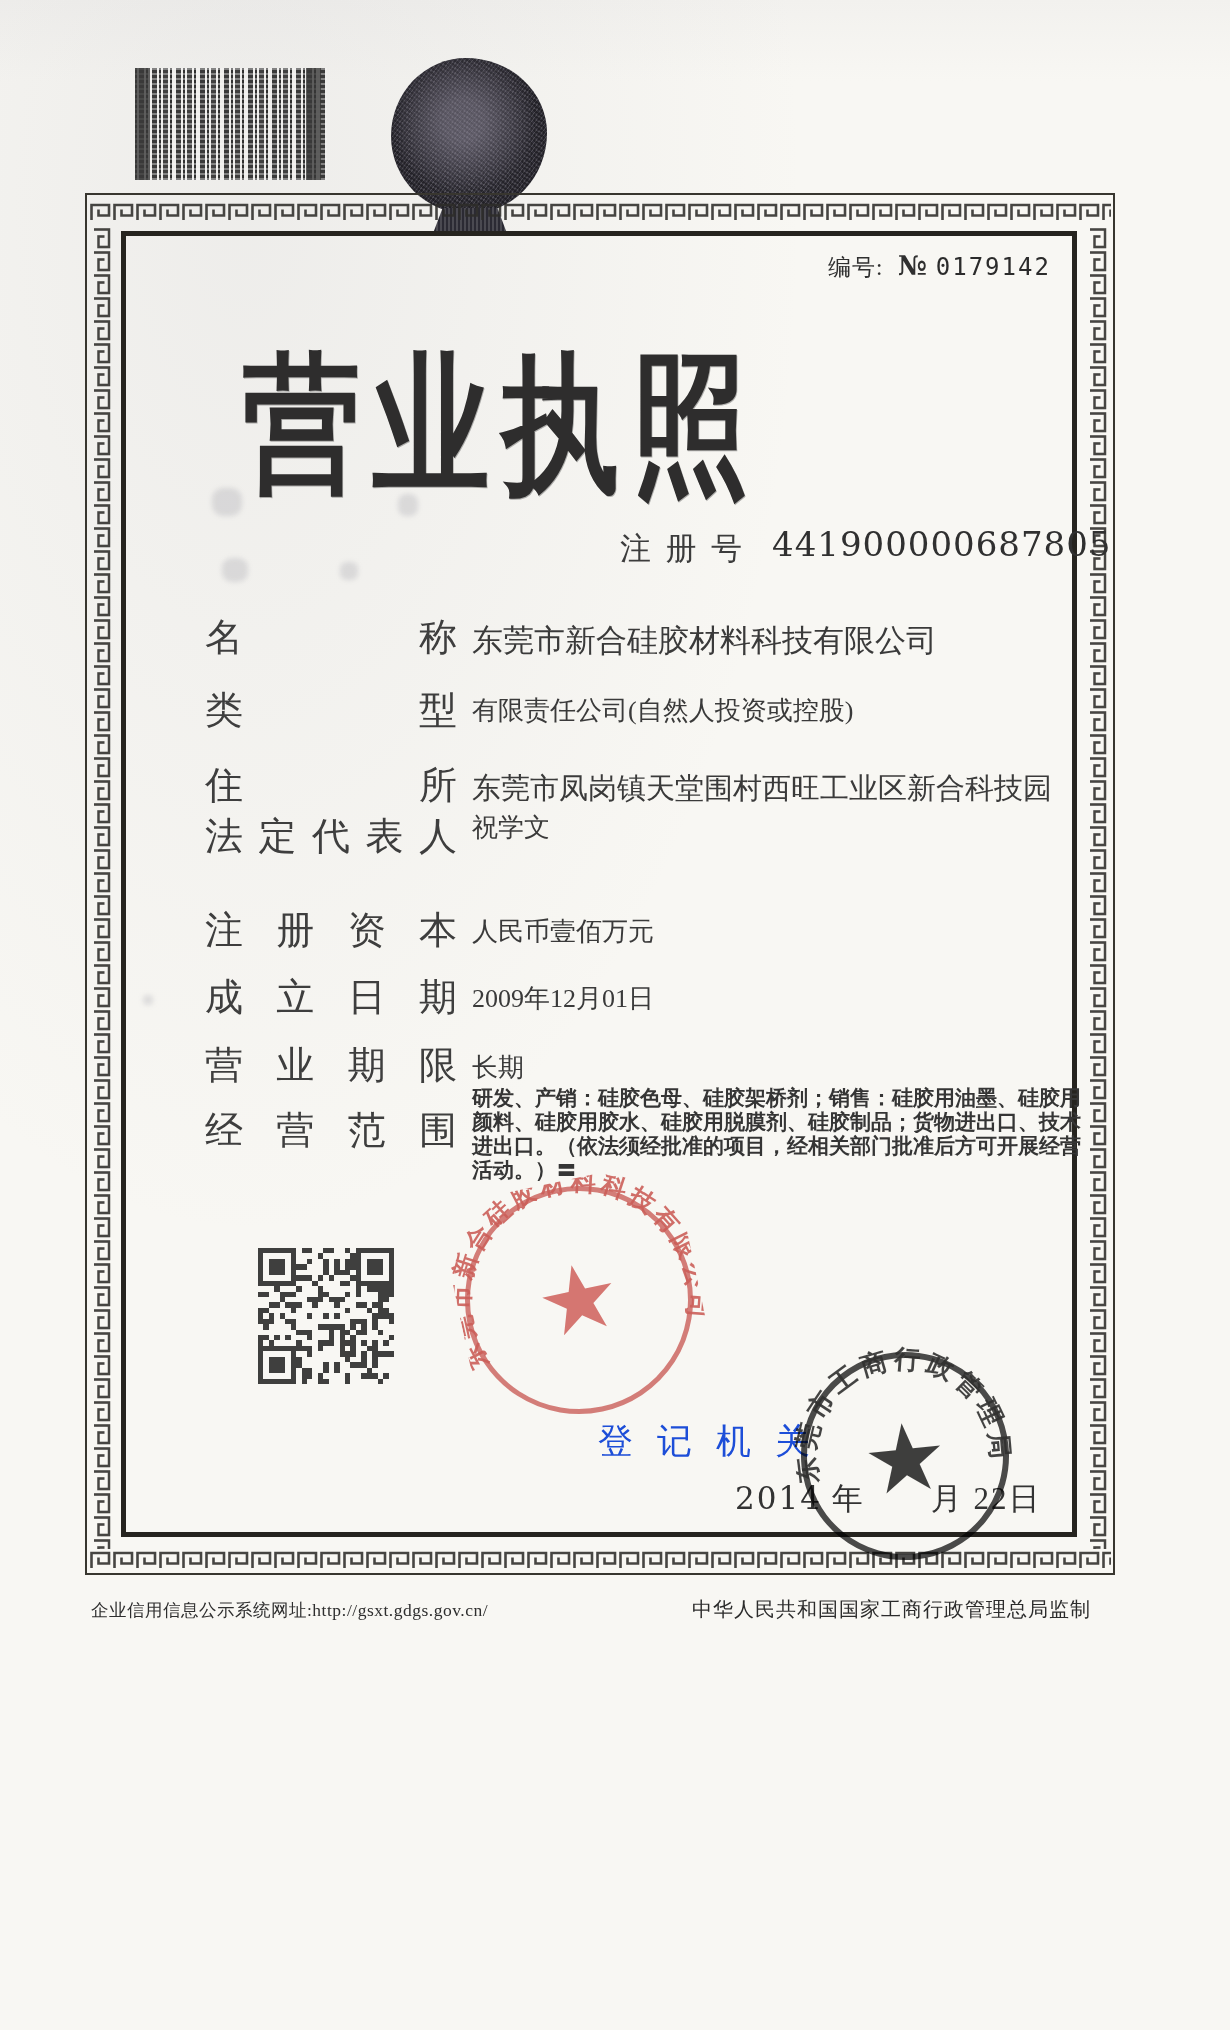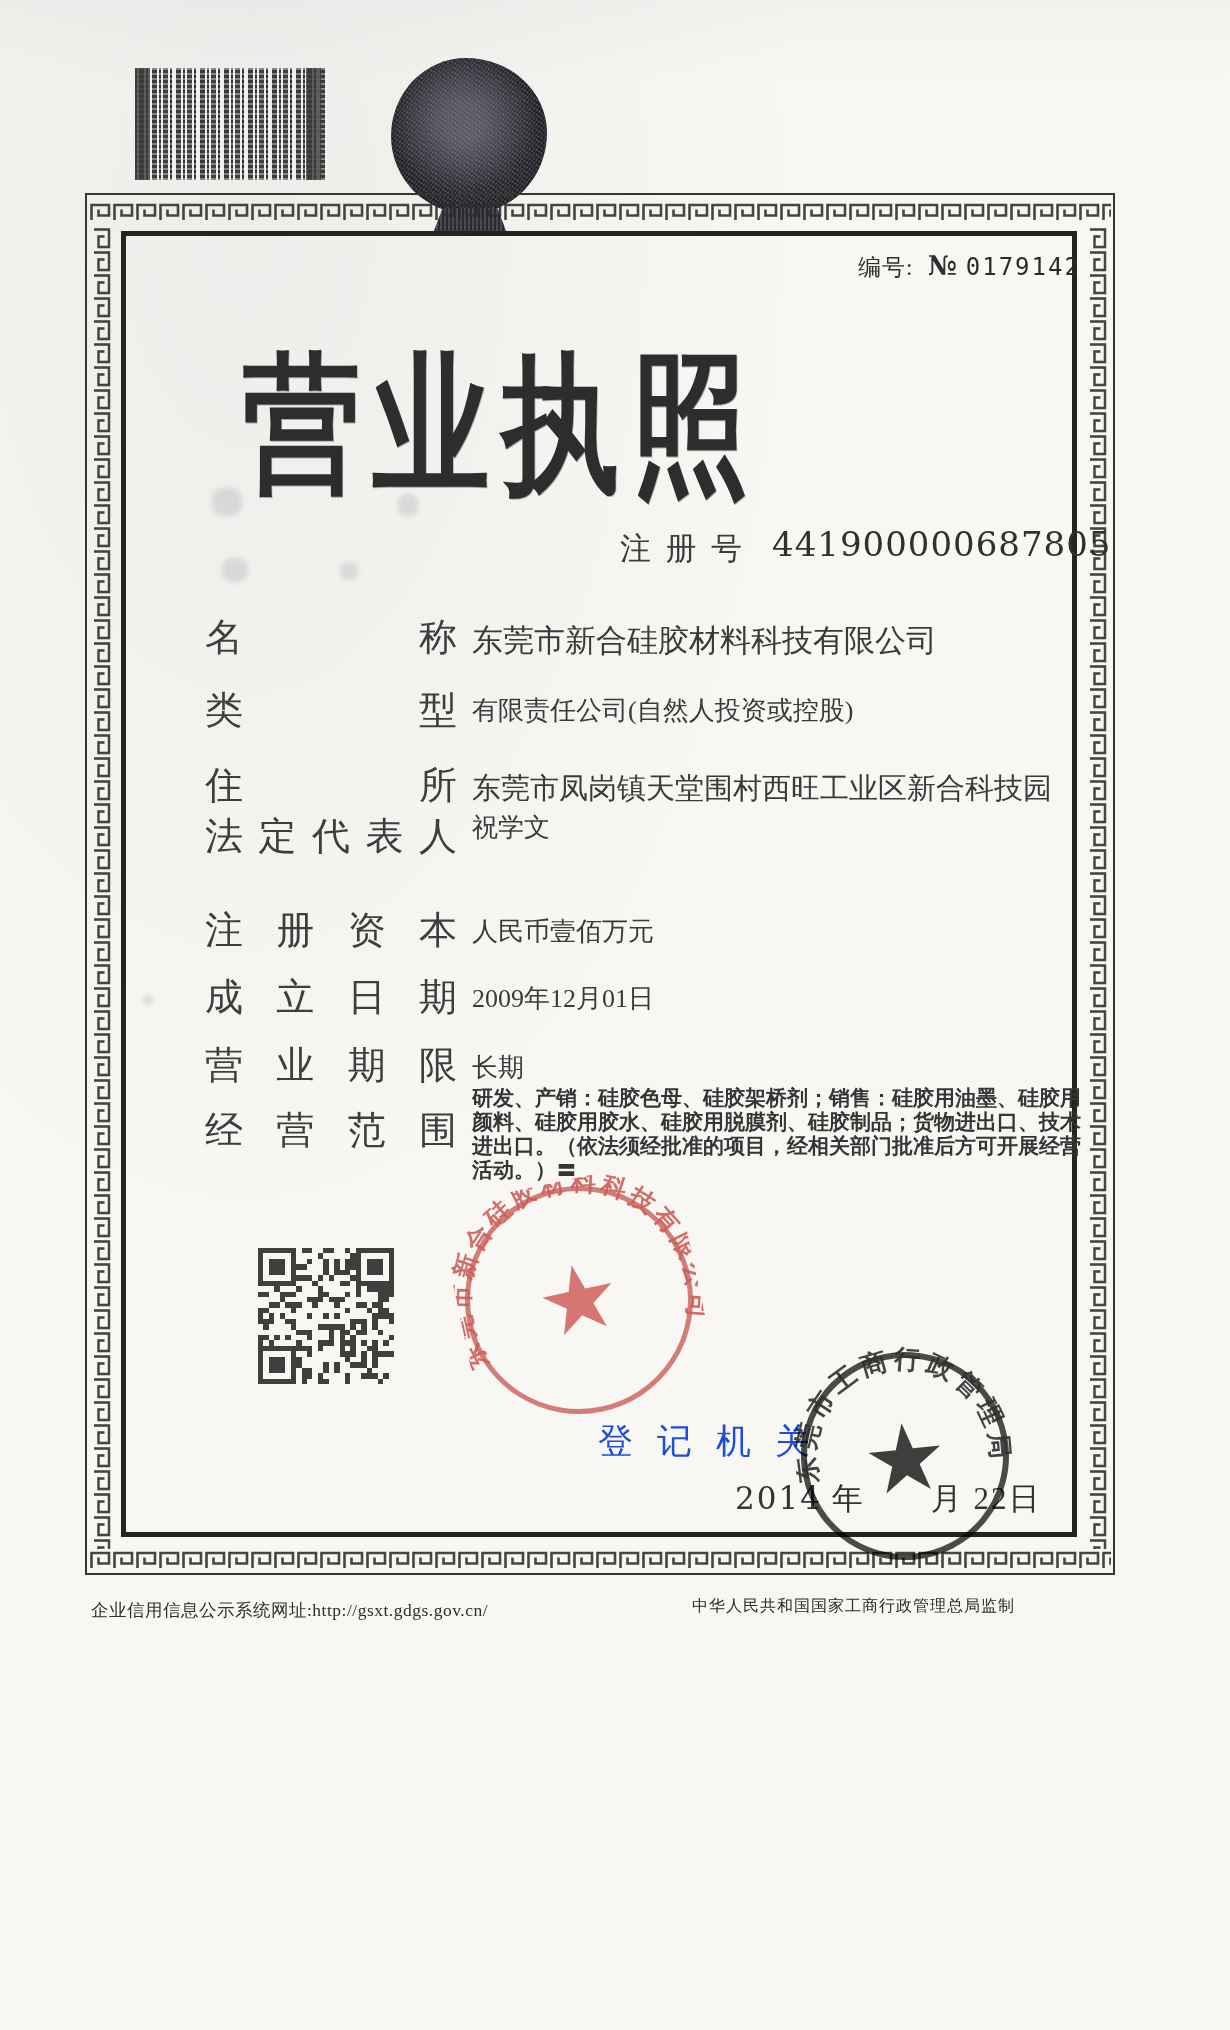--- a/index.html
+++ b/index.html
@@ -53,21 +53,21 @@
     clip-path:polygon(14% 0, 86% 0, 100% 100%, 0 100%);
     filter:blur(.4px);
   }
 
   
   .frame-outer { left:85px; top:193px; width:1030px; height:1382px; border:2px solid #38362f; }
   .frame-inner { left:121px; top:231px; width:956px; height:1306px; border:5px solid #26241f; }
   .mband { position:absolute; opacity:.88; }
 
   
-  .serial { left:828px; top:250px; width:290px; font-size:23px; color:#2f2f2f; letter-spacing:1px; white-space:nowrap;margin-left:30px; }
+  .serial { left:828px; top:250px; width:290px; font-size:23px; color:#2f2f2f; letter-spacing:1px; white-space:nowrap; }
   .serial .no { font-family:"DejaVu Serif", serif; font-weight:bold; font-size:27px; padding:0 8px 0 14px; }
   .serial .num { font-family:"DejaVu Sans Mono", monospace; font-size:24px; letter-spacing:2px; color:#2b2b2b; }
 
   .license-title {
     left:243px; top:326px;
     font-family:"Liberation Sans", sans-serif;
     font-size:150px; font-weight:900; color:#2e2d2d;
     letter-spacing:16px; white-space:nowrap;
     transform:scaleX(.78); transform-origin:left top;
     text-shadow:1px 1px 0 rgba(40,40,40,.35);
@@ -78,21 +78,21 @@
 
   .f-label { left:205px; width:252px; font-size:38px; color:#3e3e3e; text-align:justify; text-align-last:justify; font-weight:500; }
   .f-value { left:472px; width:615px; font-size:26px; color:#3a3a3a; white-space:nowrap; }
   .scope-text { left:472px; top:1086px; width:618px; font-size:21px; line-height:24px; color:#353535; white-space:pre-line; font-weight:600; }
 
   .registry-label { left:598px; top:1418px; width:212px; font-size:35px; color:#1d4ed8; text-align:justify; text-align-last:justify; font-weight:500; }
   .registry-date { left:735px; top:1478px; font-size:31px; color:#333; letter-spacing:2px; white-space:nowrap; }
   .registry-date .yr { font-family:"DejaVu Serif", serif; }
 
   .footer-left  { left:91px;  top:1598px; font-size:17.5px; color:#2e2e2e; letter-spacing:.5px; }
-  .footer-right { left:692px; top:1596px; font-size:16px;  color:#2b2b2b; letter-spacing:1px; font-weight:500; }
+  .footer-right { left:692px; top:1596px; font-size:20px;  color:#2b2b2b; letter-spacing:1px; font-weight:500; }
 
   
   .qr { left:258px; top:1248px; width:136px; height:136px; display:grid; grid-template-columns:repeat(25,1fr); grid-template-rows:repeat(25,1fr); filter:blur(.3px); opacity:.88; }
   .qr i { display:block; }
   .qr i.on { background:#262626; }
 
   
   .seal { mix-blend-mode:multiply; }
   .seal-company { left:459px; top:1180px; width:240px; height:240px; transform:rotate(-12deg); opacity:.82; }
   .seal-registrar { left:795px; top:1346px; width:220px; height:220px; transform:rotate(-6deg); opacity:.9; }

